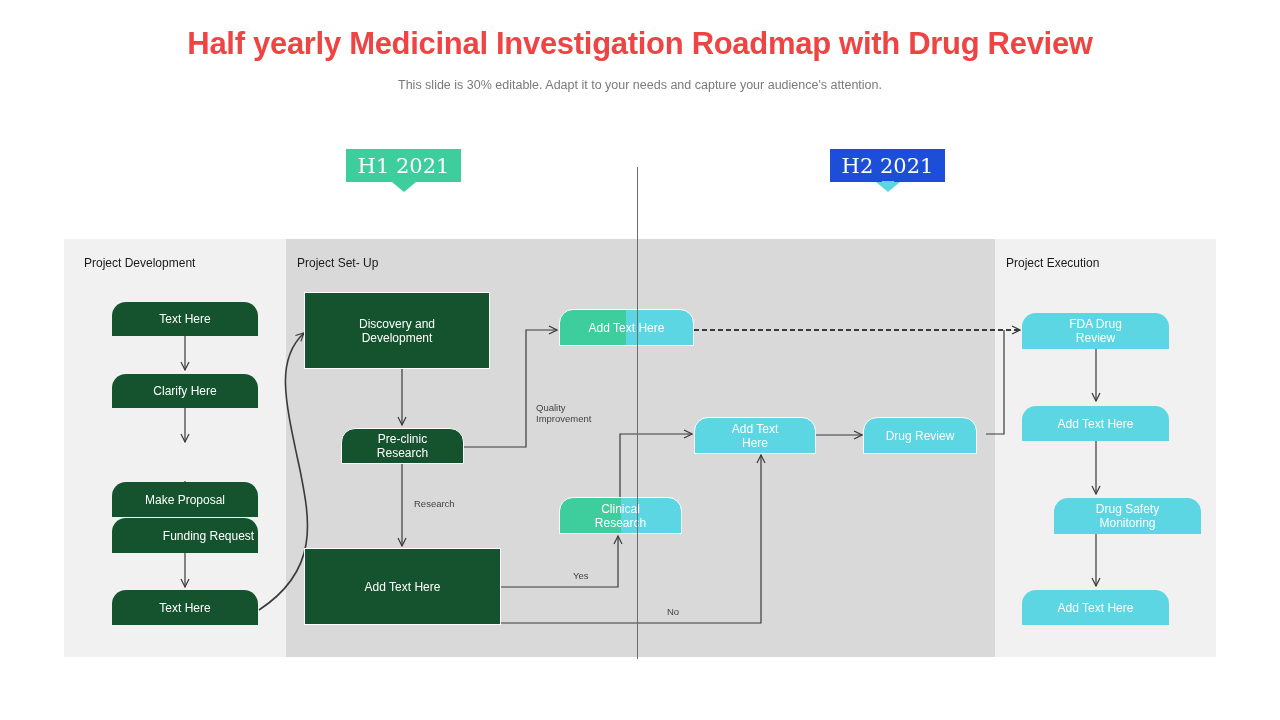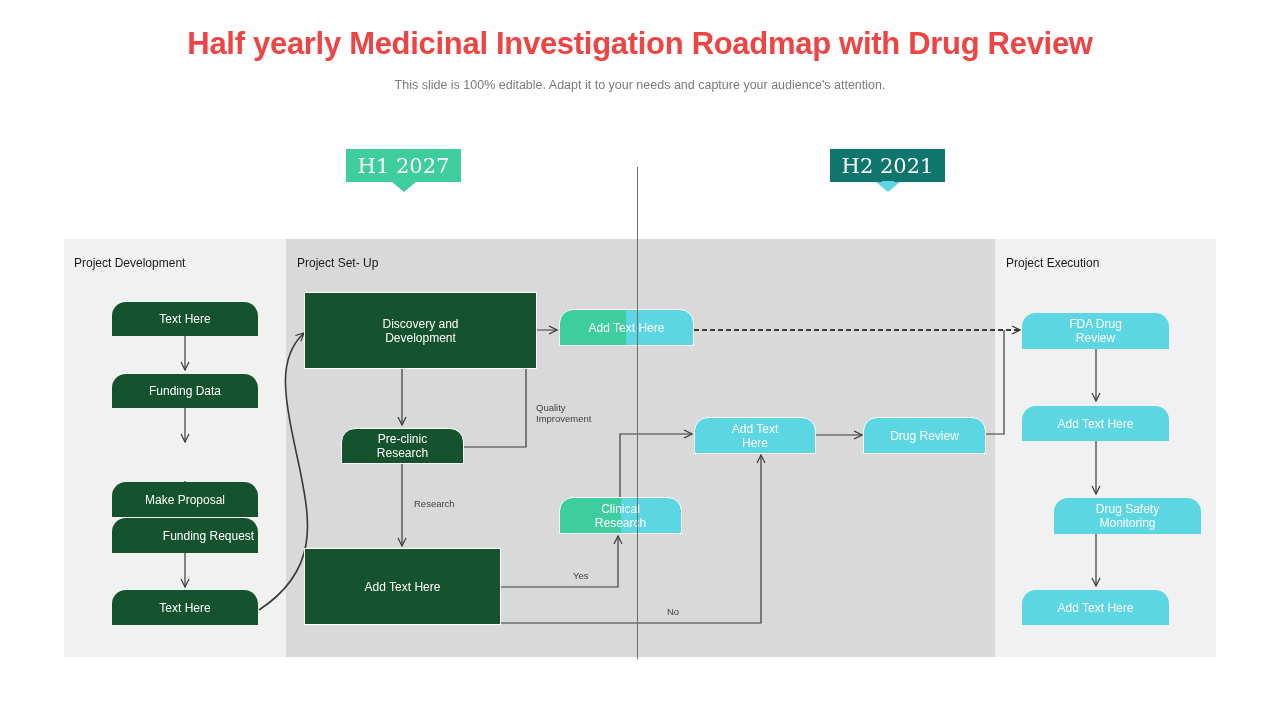--- a/index.html
+++ b/index.html
@@ -51,34 +51,34 @@
   .green { background: #14532d; }
   .cyan { background: #5bd6e2; }
   .split { background: linear-gradient(to right, #3ecd9c 0, #3ecd9c 50%, #5bd6e2 50%, #5bd6e2 100%); }
   .edge-label { position: absolute; font-size: 9.5px; color: #444444; line-height: 11px; }
   svg.connectors { position: absolute; left: 0; top: 0; width: 1280px; height: 720px; pointer-events: none; }
 </style>
 </head>
 <body>
 
 <div class="title">Half yearly Medicinal Investigation Roadmap with Drug Review</div>
-<div class="subtitle">This slide is 100% editable. Adapt it to your needs and capture your audience's attention.</div>
+<div class="subtitle">This slide is 30% editable. Adapt it to your needs and capture your audience's attention.</div>
 
 <div class="panel panel-dev"></div>
 <div class="panel panel-setup"></div>
 <div class="panel panel-exec"></div>
 
-<div class="panel-label" style="left:74px; top:256px;">Project Development</div>
+<div class="panel-label" style="left:84px; top:256px;">Project Development</div>
 <div class="panel-label" style="left:297px; top:256px;text-align:center;">Project Set- Up</div>
 <div class="panel-label" style="left:1006px; top:256px;">Project Execution</div>
 
 <div class="half-tag" style="left:346px; top:149px; background:#3ecd9c; --c:#3ecd9c;">
-  <span>H1 2027</span>
+  <span>H1 2021</span>
 </div>
-<div class="half-tag" style="left:830px; top:149px; background:#0f766e; --c:#5bd6e2;">
+<div class="half-tag" style="left:830px; top:149px; background:#1d4ed8; --c:#5bd6e2;">
   <span>H2 2021</span>
 </div>
 
 <svg class="connectors" viewBox="0 0 1280 720">
   <defs>
     <marker id="arr" markerWidth="10" markerHeight="10" refX="9" refY="5" orient="auto" markerUnits="userSpaceOnUse">
       <path d="M1,1 L9,5 L1,9" fill="none" stroke="#3a3a3a" stroke-width="1.2"></path>
     </marker>
   </defs>
 
@@ -109,51 +109,51 @@
 
   <line x1="1096" y1="349" x2="1096" y2="401" stroke="#3a3a3a" stroke-width="1.2" marker-end="url(#arr)"></line>
   <line x1="1096" y1="441" x2="1096" y2="494" stroke="#3a3a3a" stroke-width="1.2" marker-end="url(#arr)"></line>
   <line x1="1096" y1="534" x2="1096" y2="586" stroke="#3a3a3a" stroke-width="1.2" marker-end="url(#arr)"></line>
 </svg>
 
 <div class="node tab green" style="left:112px; top:302px; width:146px; height:34px;">
     <span>Text Here</span>
   </div>
 <div class="node tab green" style="left:112px; top:374px; width:146px; height:34px;">
-    <span>Funding Data</span>
+    <span>Clarify Here</span>
   </div>
 <div class="node tab green" style="left:112px; top:446px; width:146px; height:35px;margin-top:36px;">
     <span>Make Proposal</span>
   </div>
 <div class="node tab green" style="left:112px; top:518px; width:146px; height:35px;padding-left:47px;">
     <span>Funding Request</span>
   </div>
 <div class="node tab green" style="left:112px; top:590px; width:146px; height:35px;">
     <span>Text Here</span>
   </div>
 
-<div class="node rect green" style="left:304px; top:292px; width:233px; height:77px; padding:0 50px;">
+<div class="node rect green" style="left:304px; top:292px; width:186px; height:77px; padding:0 50px;">
     <span>Discovery and Development</span>
   </div>
 <div class="node tab tab-b green" style="left:341px; top:428px; width:123px; height:36px; padding:0 20px;">
     <span>Pre-clinic Research</span>
   </div>
 <div class="node rect green" style="left:304px; top:548px; width:197px; height:77px;">
     <span>Add Text Here</span>
   </div>
 <div class="node tab tab-b split" style="left:559px; top:309px; width:135px; height:37px;">
     <span>Add Text Here</span>
   </div>
 <div class="node tab tab-b split" style="left:559px; top:497px; width:123px; height:37px; padding:0 30px;">
     <span>Clinical Research</span>
   </div>
 <div class="node tab tab-b cyan" style="left:694px; top:417px; width:122px; height:37px; padding:0 30px;">
     <span>Add Text Here</span>
   </div>
-<div class="node tab tab-b cyan" style="left:863px; top:417px; width:123px; height:37px;">
+<div class="node tab tab-b cyan" style="left:863px; top:417px; width:114px; height:37px;">
     <span>Drug Review</span>
   </div>
 
 <div class="edge-label" style="left:536px; top:402px; width:70px;">Quality Improvement</div>
 <div class="edge-label" style="left:414px; top:498px;">Research</div>
 <div class="edge-label" style="left:573px; top:570px;">Yes</div>
 <div class="edge-label" style="left:667px; top:606px;">No</div>
 
 <div class="node tab cyan" style="left:1022px; top:313px; width:147px; height:36px; padding:0 36px;">
     <span>FDA Drug Review</span>

